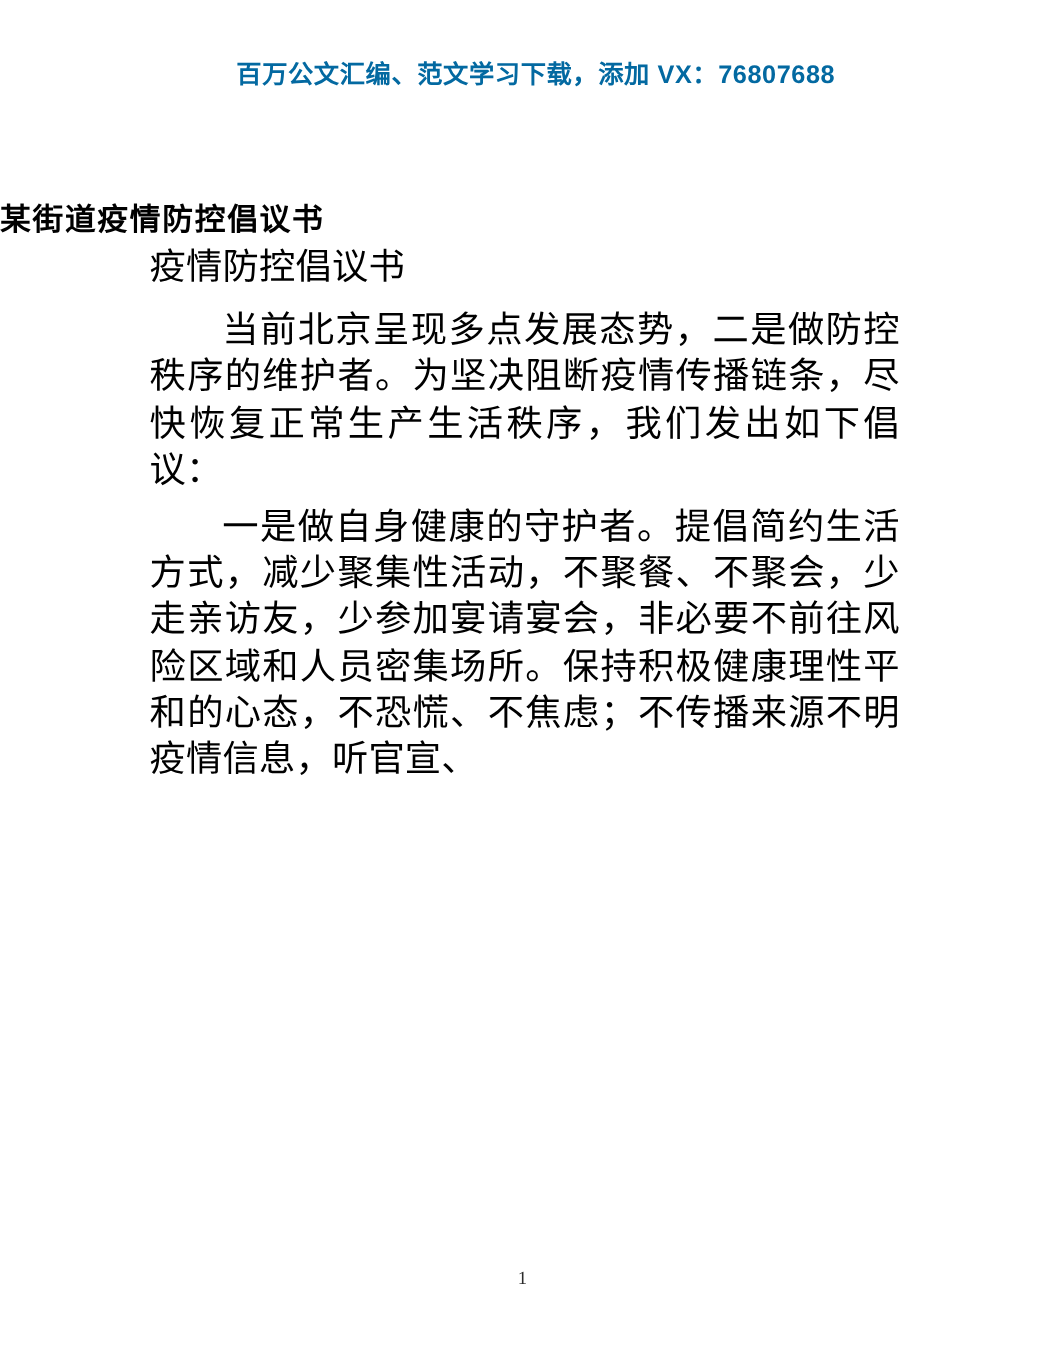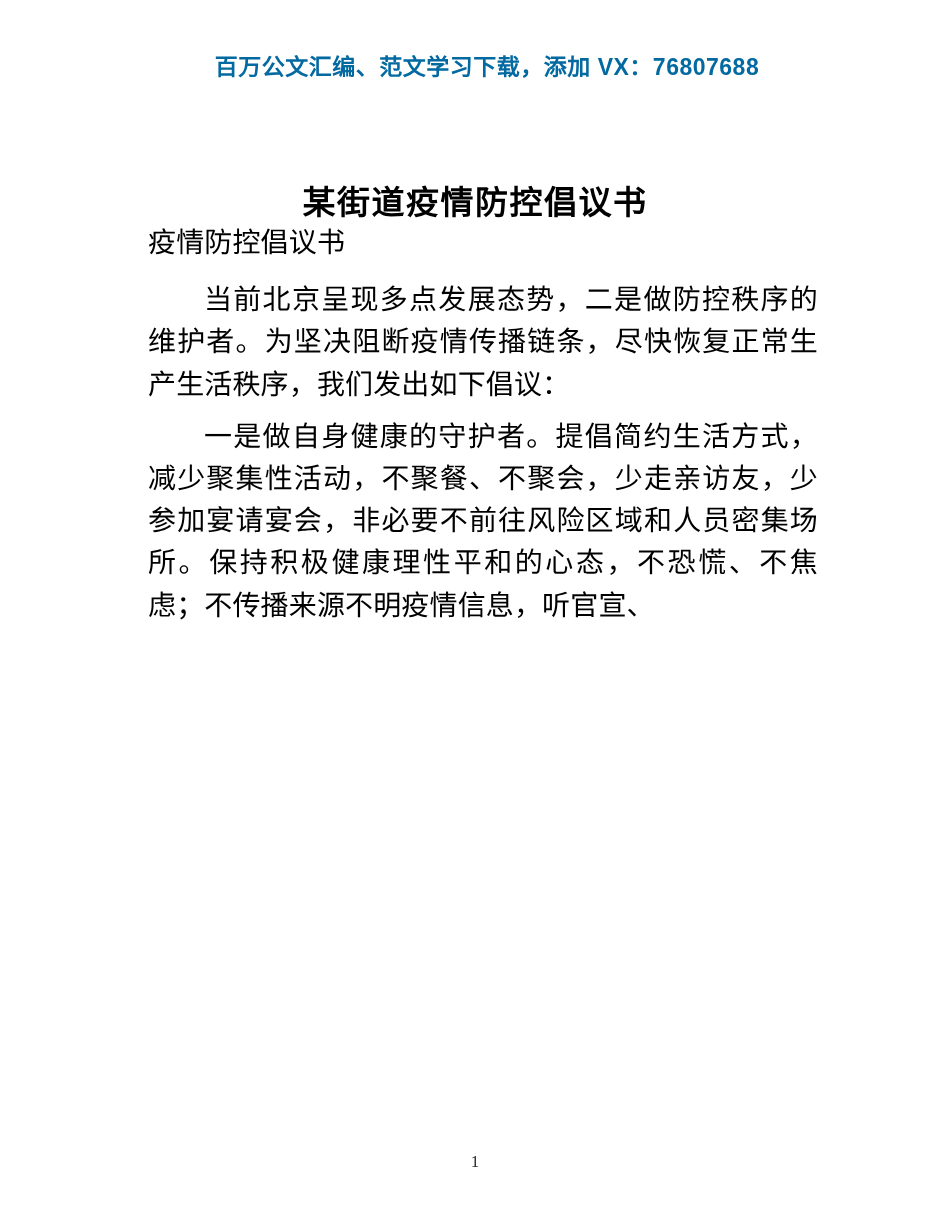--- a/index.html
+++ b/index.html
@@ -34,43 +34,42 @@
     line-height: 30px;
     white-space: nowrap;
   }
 
   
   .doc-title {
     position: absolute;
     top: 158px;
     left: 0;
     width: 950px;
-    text-align: center;
-    font-size: 33px;
+    font-size: 28px;
     font-weight: 600;
     letter-spacing: 1.5px;
     line-height: 46px;
     white-space: nowrap;
   }
 
   
   .body-col {
     position: absolute;
     top: 222px;
     left: 136px;
     width: 682px;
   }
 
   .para {
-    font-size: 28px;
+    font-size: 33px;
     line-height: 42.2px;
     letter-spacing: 0.15px;
     text-align: justify;
     text-justify: inter-ideograph;
-    margin: 0 0 10px 12px;
+    margin: 0 0 10px 0;
     word-break: break-all;
   }
 
   .para.indent {
     text-indent: 2em;
   }
 
   .para.subhead {
     margin-bottom: 15px;
   }

